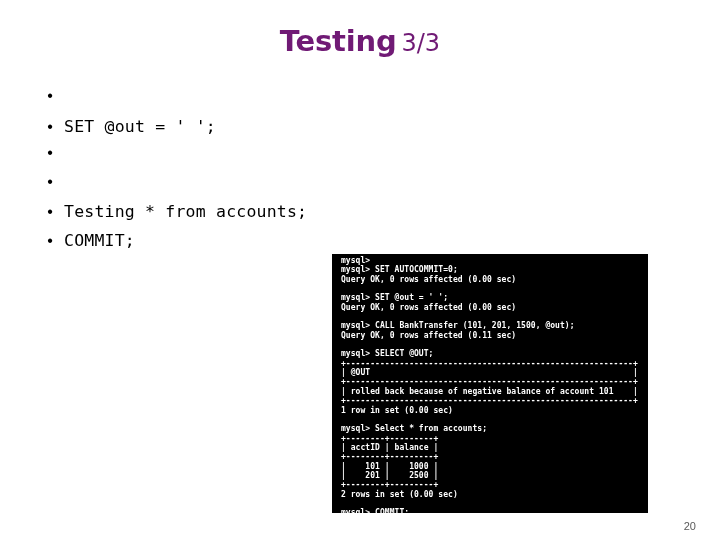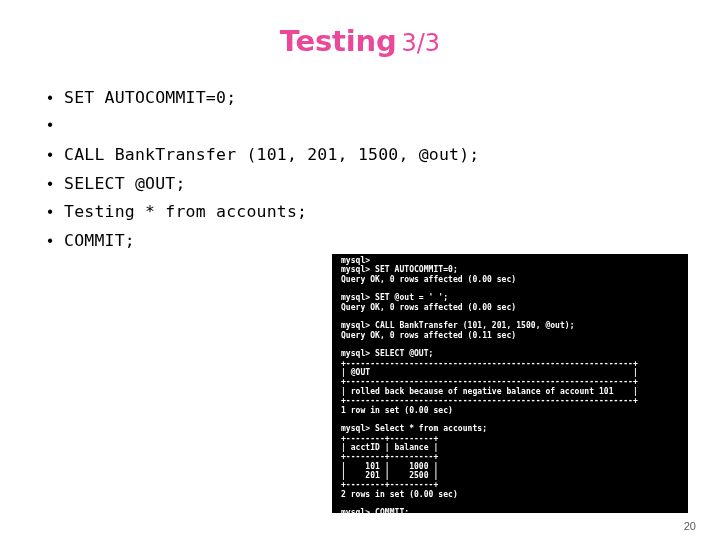--- a/index.html
+++ b/index.html
@@ -15,21 +15,21 @@
     position: relative;
   }
 
   
   #slide-title {
     position: absolute;
     top: 26px;
     left: 0;
     width: 720px;
     text-align: center;
-    color: #ec4899;
+    color: #701a75;
     line-height: 1.1;
     white-space: nowrap;
   }
   #slide-title .t-main {
     font-family: "DejaVu Sans", sans-serif;
     font-weight: bold;
     font-size: 29px;
     letter-spacing: -0.2px;
   }
   #slide-title .t-sub {
@@ -65,21 +65,21 @@
     color: #000000;
     white-space: pre;
     letter-spacing: 0.2px;
   }
 
   
   #terminal-capture {
     position: absolute;
     left: 332px;
     top: 254px;
-    width: 356px;
+    width: 316px;
     height: 259px;
     background: #000000;
     overflow: hidden;
   }
   #terminal-lines {
     position: absolute;
     left: 9px;
     top: 2px;
     right: 0;
     font-family: "DejaVu Sans Mono", monospace;
@@ -113,32 +113,30 @@
 </head>
 <body>
 
 <div id="slide-title">
   <span class="t-main">Testing</span><span class="t-sub">3/3</span>
 </div>
 
 <div id="bullet-list">
   <div class="bullet-row">
     <span class="bullet-dot">•</span>
-    <span class="bullet-text">SET AUTOCOMMIT=0;</span>
+  </div>
+  <div class="bullet-row">
+    <span class="bullet-dot">•</span>
+    <span class="bullet-text">SET @out = ' ';</span>
   </div>
   <div class="bullet-row">
     <span class="bullet-dot">•</span>
   </div>
   <div class="bullet-row">
     <span class="bullet-dot">•</span>
-    <span class="bullet-text">CALL BankTransfer (101, 201, 1500, @out);</span>
-  </div>
-  <div class="bullet-row">
-    <span class="bullet-dot">•</span>
-    <span class="bullet-text">SELECT @OUT;</span>
   </div>
   <div class="bullet-row">
     <span class="bullet-dot">•</span>
     <span class="bullet-text">Testing * from accounts;</span>
   </div>
   <div class="bullet-row">
     <span class="bullet-dot">•</span>
     <span class="bullet-text">COMMIT;</span>
   </div>
 </div>

